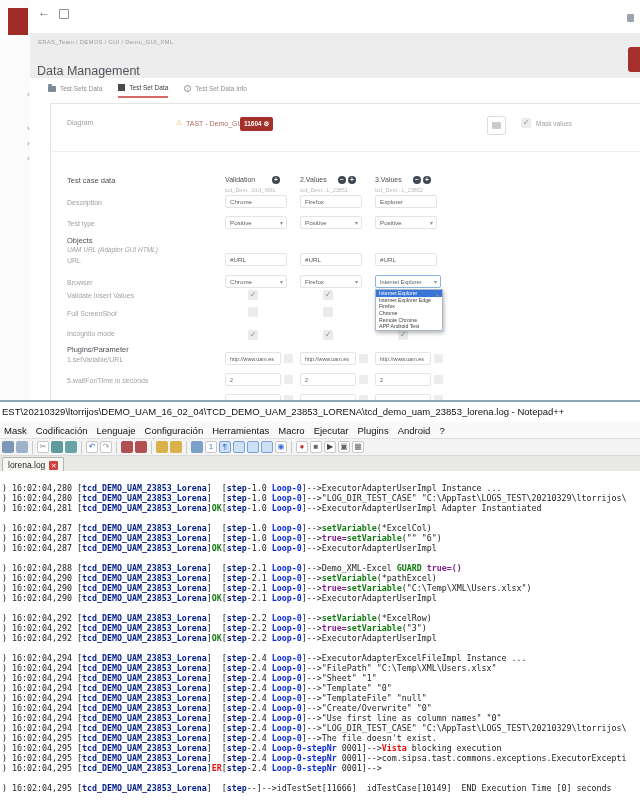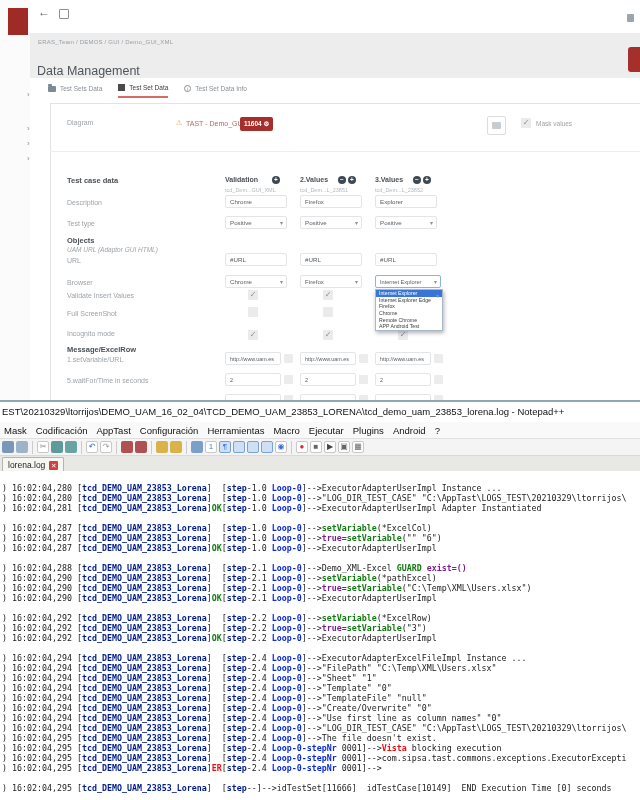--- a/index.html
+++ b/index.html
@@ -22,21 +22,21 @@
   .tab{display:flex;align-items:center;gap:4px;padding-bottom:5px;}
   .tab.active{color:#3c3c3c;border-bottom:2px solid #d96b66;}
   .folder-ic{width:8px;height:6px;background:#7d8a96;border-radius:1px;position:relative;}
   .folder-ic::before{content:"";position:absolute;left:0;top:-2px;width:4px;height:2px;background:#7d8a96;border-radius:1px 1px 0 0;}
   .grid-ic{width:7px;height:7px;background:
     linear-gradient(#4a4a4a,#4a4a4a);outline:none;
     box-shadow:inset 0 0 0 7px #4a4a4a;}
   .info-ic{width:7px;height:7px;border:1px solid #8a9096;border-radius:50%;font-size:5px;line-height:7px;text-align:center;color:#8a9096;box-sizing:border-box;}
   .card{position:absolute;left:50px;top:103px;width:592px;height:297px;border:1px solid #e3e3e3;border-right:none;background:#fff;}
   .lbl{position:absolute;font-size:7px;color:#9da3a8;white-space:nowrap;}
-  .blbl{position:absolute;font-size:7.5px;font-weight:bold;color:#4a5056;white-space:nowrap;text-align:center;}
+  .blbl{position:absolute;font-size:7.5px;font-weight:normal;color:#4a5056;white-space:nowrap;text-align:center;}
   .sub{position:absolute;font-size:5.5px;color:#b3b8bd;white-space:nowrap;}
   .inp{position:absolute;width:62px;height:13px;border:1px solid #e2e4e6;border-radius:2px;background:#fff;font-size:6.2px;color:#5a6066;line-height:12px;padding-left:4px;box-sizing:border-box;white-space:nowrap;overflow:hidden;}
   .msg{width:56px;font-size:5.4px;}
   .sel{padding-right:9px;}
   .sel::after{content:"▾";position:absolute;right:3px;top:0;font-size:6px;line-height:12px;color:#8a9096;}
   .sel.focus{border-color:#8ab4e8;}
   .cb{position:absolute;width:10px;height:10px;background:#ebebeb;border-radius:1px;text-align:center;font-size:8px;line-height:10px;color:#8a9096;}
   .cb.on::after{content:"✓";}
   .mini{position:absolute;width:9px;height:9px;background:#ececec;border-radius:1px;}
   .divider{position:absolute;left:50px;top:151px;width:592px;height:1px;background:#efefef;}
@@ -164,21 +164,21 @@
 
     <div class="lbl" style="left:67px;top:310px">Full ScreenShot</div>
     <div class="cb" style="left:248px;top:307px"></div>
     <div class="cb" style="left:323px;top:307px"></div>
 
     <div class="lbl" style="left:67px;top:330px">Incognito mode</div>
     <div class="cb on" style="left:248px;top:330px"></div>
     <div class="cb on" style="left:323px;top:330px"></div>
     <div class="cb on" style="left:398px;top:330px"></div>
 
-    <div class="blbl" style="left:67px;top:345px">Message/ExcelRow</div>
+    <div class="blbl" style="left:67px;top:345px">Plugins/Parameter</div>
     <div class="lbl" style="left:67px;top:356px">1.setVariable/URL</div>
     <div class="inp msg" style="left:225px;top:352px">http://www.uam.es</div>
     <div class="mini" style="left:284px;top:354px"></div>
     <div class="inp msg" style="left:300px;top:352px">http://www.uam.es</div>
     <div class="mini" style="left:359px;top:354px"></div>
     <div class="inp msg" style="left:375px;top:352px">http://www.uam.es</div>
     <div class="mini" style="left:434px;top:354px"></div>
 
     <div class="lbl" style="left:67px;top:377px">5.waitFor/Time in seconds</div>
     <div class="inp msg" style="left:225px;top:373px">2</div>
@@ -203,21 +203,21 @@
         <div class="dd-opt">Remote Chrome</div>
         <div class="dd-opt">APP Android Test</div>
       </div>
   </div>
 
   <div id="npp">
     <div class="nt-title">EST\20210329\ltorrijos\DEMO_UAM_16_02_04\TCD_DEMO_UAM_23853_LORENA\tcd_demo_uam_23853_lorena.log - Notepad++</div>
     <div class="nt-menu" id="nt-menu">
         <span>Mask</span>
         <span>Codificación</span>
-        <span>AppTast</span>
+        <span>Lenguaje</span>
         <span>Configuración</span>
         <span>Herramientas</span>
         <span>Macro</span>
         <span>Ejecutar</span>
         <span>Plugins</span>
         <span>Android</span>
         <span>?</span>
       </div>
     <div class="nt-tools" id="nt-tools">
         <div class="tb-icon" style="background: rgb(123, 151, 184); color: rgb(255, 255, 255);"></div>
@@ -259,21 +259,21 @@
     <div class="editor" id="editor">
         <div class="log-line"></div>
         <div class="log-line"><span>) 16:02:04,280 [</span><span class="c-b">tcd_DEMO_UAM_23853_Lorena</span><span>]  [</span><span class="c-b">step</span><span>-1.0 </span><span class="c-l">Loop-0</span><span>]--&gt;ExecutorAdapterUserImpl Instance ...</span></div>
         <div class="log-line"><span>) 16:02:04,280 [</span><span class="c-b">tcd_DEMO_UAM_23853_Lorena</span><span>]  [</span><span class="c-b">step</span><span>-1.0 </span><span class="c-l">Loop-0</span><span>]--&gt;"LOG_DIR_TEST_CASE" "C:\AppTast\LOGS_TEST\20210329\ltorrijos\</span></div>
         <div class="log-line"><span>) 16:02:04,281 [</span><span class="c-b">tcd_DEMO_UAM_23853_Lorena</span><span>]</span><span class="c-g">OK</span><span>[</span><span class="c-b">step</span><span>-1.0 </span><span class="c-l">Loop-0</span><span>]--&gt;ExecutorAdapterUserImpl Adapter Instantiated</span></div>
         <div class="log-line"></div>
         <div class="log-line"><span>) 16:02:04,287 [</span><span class="c-b">tcd_DEMO_UAM_23853_Lorena</span><span>]  [</span><span class="c-b">step</span><span>-1.0 </span><span class="c-l">Loop-0</span><span>]--&gt;</span><span class="c-g">setVariable</span><span>(*ExcelCol)</span></div>
         <div class="log-line"><span>) 16:02:04,287 [</span><span class="c-b">tcd_DEMO_UAM_23853_Lorena</span><span>]  [</span><span class="c-b">step</span><span>-1.0 </span><span class="c-l">Loop-0</span><span>]--&gt;</span><span class="c-v">true=</span><span class="c-g">setVariable</span><span>("" "6")</span></div>
         <div class="log-line"><span>) 16:02:04,287 [</span><span class="c-b">tcd_DEMO_UAM_23853_Lorena</span><span>]</span><span class="c-g">OK</span><span>[</span><span class="c-b">step</span><span>-1.0 </span><span class="c-l">Loop-0</span><span>]--&gt;ExecutorAdapterUserImpl</span></div>
         <div class="log-line"></div>
-        <div class="log-line"><span>) 16:02:04,288 [</span><span class="c-b">tcd_DEMO_UAM_23853_Lorena</span><span>]  [</span><span class="c-b">step</span><span>-2.1 </span><span class="c-l">Loop-0</span><span>]--&gt;Demo_XML-Excel </span><span class="c-g">GUARD</span><span> </span><span class="c-v">exist=()</span></div>
+        <div class="log-line"><span>) 16:02:04,288 [</span><span class="c-b">tcd_DEMO_UAM_23853_Lorena</span><span>]  [</span><span class="c-b">step</span><span>-2.1 </span><span class="c-l">Loop-0</span><span>]--&gt;Demo_XML-Excel </span><span class="c-g">GUARD</span><span> </span><span class="c-v">true=()</span></div>
         <div class="log-line"><span>) 16:02:04,290 [</span><span class="c-b">tcd_DEMO_UAM_23853_Lorena</span><span>]  [</span><span class="c-b">step</span><span>-2.1 </span><span class="c-l">Loop-0</span><span>]--&gt;</span><span class="c-g">setVariable</span><span>(*pathExcel)</span></div>
         <div class="log-line"><span>) 16:02:04,290 [</span><span class="c-b">tcd_DEMO_UAM_23853_Lorena</span><span>]  [</span><span class="c-b">step</span><span>-2.1 </span><span class="c-l">Loop-0</span><span>]--&gt;</span><span class="c-v">true=</span><span class="c-g">setVariable</span><span>("C:\Temp\XML\Users.xlsx")</span></div>
         <div class="log-line"><span>) 16:02:04,290 [</span><span class="c-b">tcd_DEMO_UAM_23853_Lorena</span><span>]</span><span class="c-g">OK</span><span>[</span><span class="c-b">step</span><span>-2.1 </span><span class="c-l">Loop-0</span><span>]--&gt;ExecutorAdapterUserImpl</span></div>
         <div class="log-line"></div>
         <div class="log-line"><span>) 16:02:04,292 [</span><span class="c-b">tcd_DEMO_UAM_23853_Lorena</span><span>]  [</span><span class="c-b">step</span><span>-2.2 </span><span class="c-l">Loop-0</span><span>]--&gt;</span><span class="c-g">setVariable</span><span>(*ExcelRow)</span></div>
         <div class="log-line"><span>) 16:02:04,292 [</span><span class="c-b">tcd_DEMO_UAM_23853_Lorena</span><span>]  [</span><span class="c-b">step</span><span>-2.2 </span><span class="c-l">Loop-0</span><span>]--&gt;</span><span class="c-v">true=</span><span class="c-g">setVariable</span><span>("3")</span></div>
         <div class="log-line"><span>) 16:02:04,292 [</span><span class="c-b">tcd_DEMO_UAM_23853_Lorena</span><span>]</span><span class="c-g">OK</span><span>[</span><span class="c-b">step</span><span>-2.2 </span><span class="c-l">Loop-0</span><span>]--&gt;ExecutorAdapterUserImpl</span></div>
         <div class="log-line"></div>
         <div class="log-line"><span>) 16:02:04,294 [</span><span class="c-b">tcd_DEMO_UAM_23853_Lorena</span><span>]  [</span><span class="c-b">step</span><span>-2.4 </span><span class="c-l">Loop-0</span><span>]--&gt;ExecutorAdapterExcelFileImpl Instance ...</span></div>
         <div class="log-line"><span>) 16:02:04,294 [</span><span class="c-b">tcd_DEMO_UAM_23853_Lorena</span><span>]  [</span><span class="c-b">step</span><span>-2.4 </span><span class="c-l">Loop-0</span><span>]--&gt;"FilePath" "C:\Temp\XML\Users.xlsx"</span></div>

